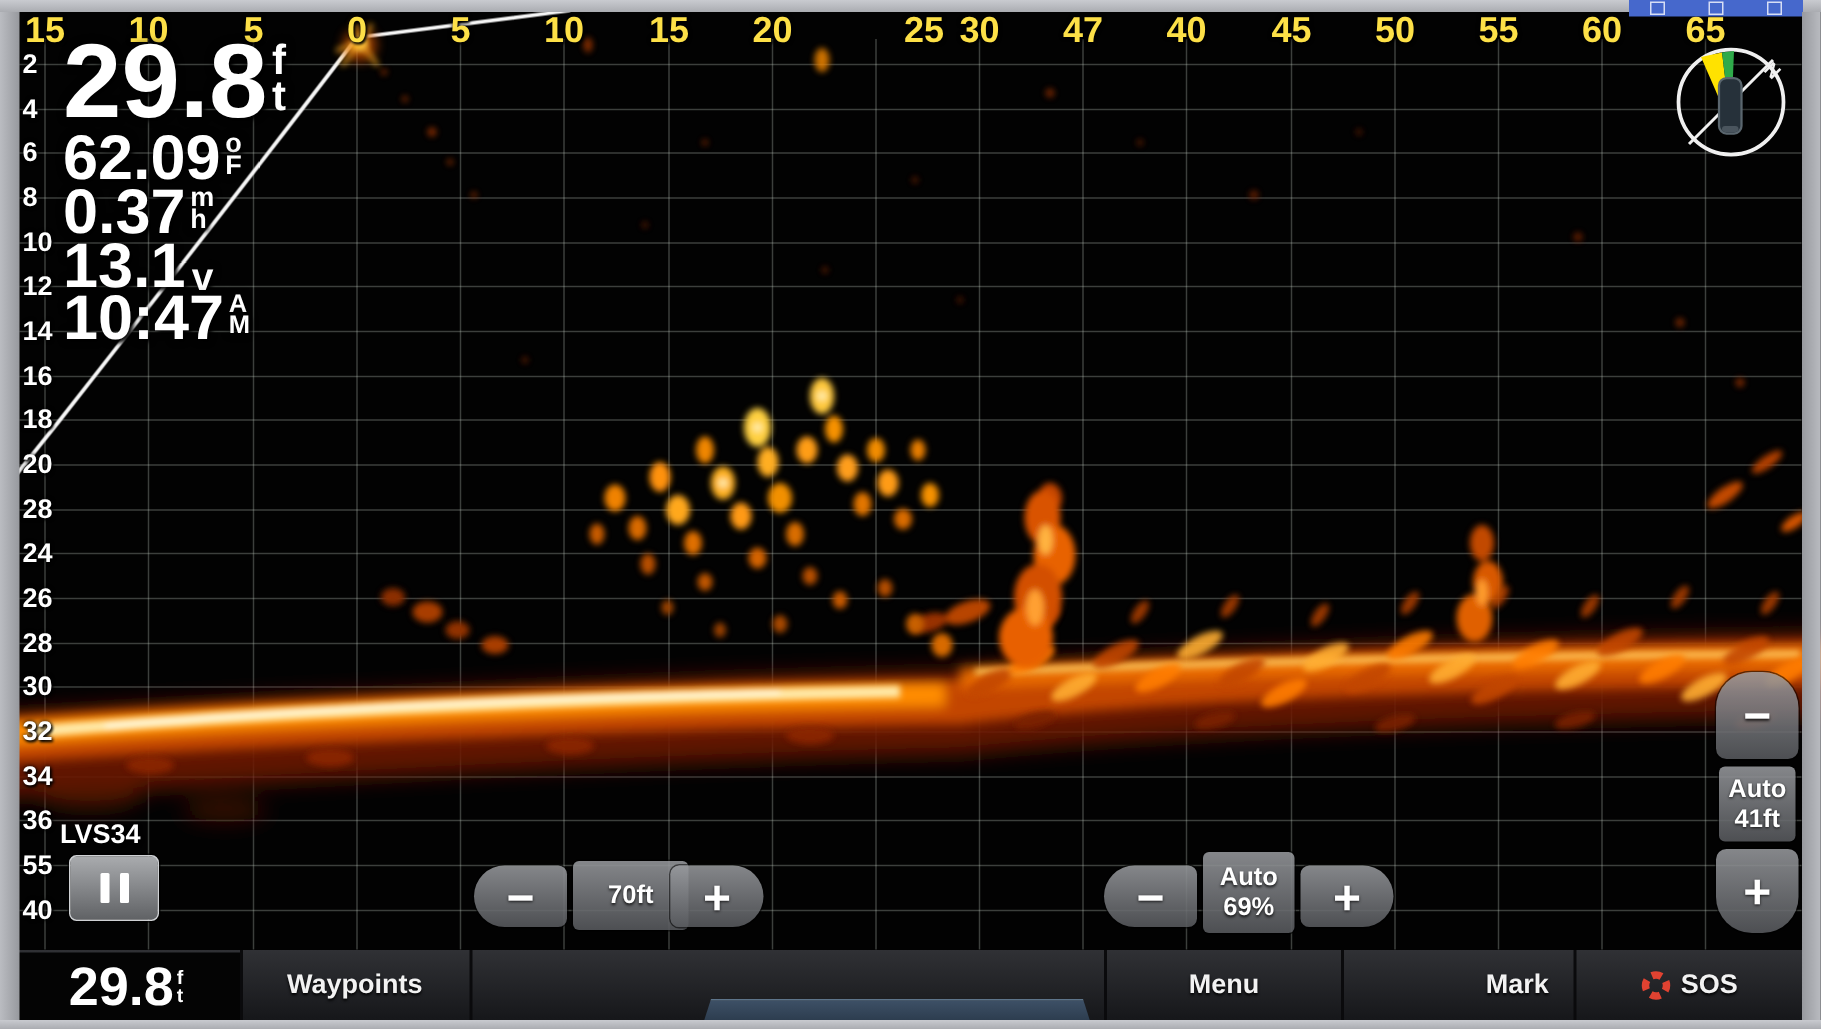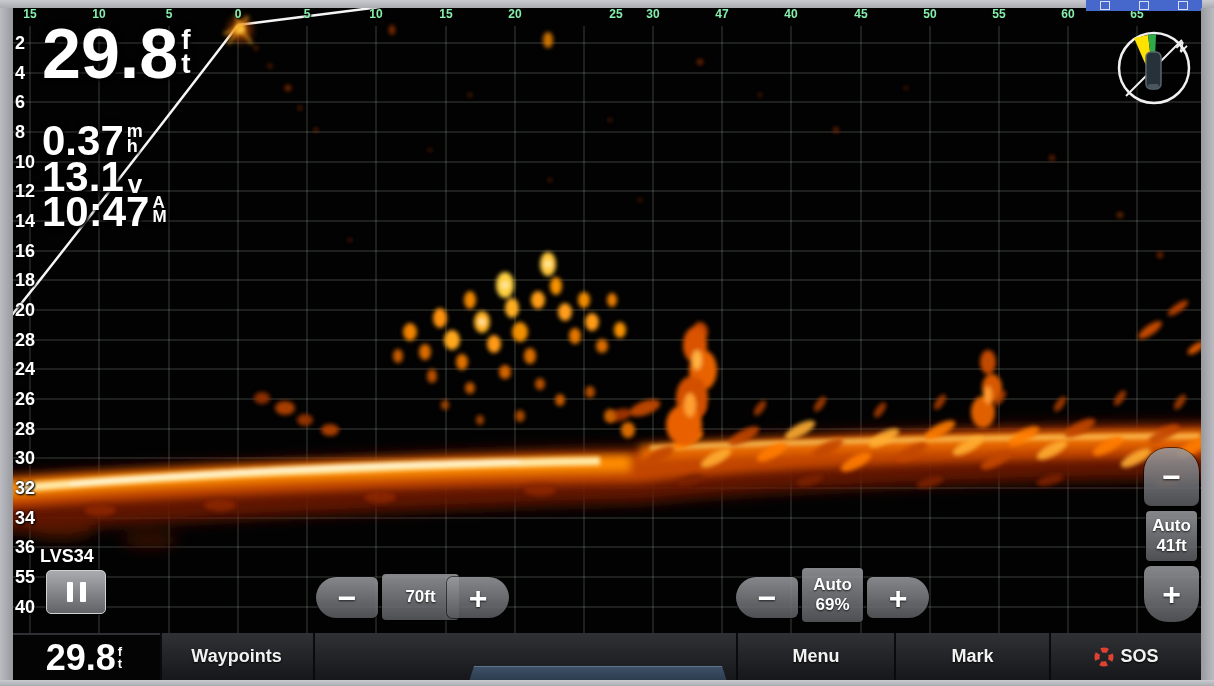--- a/index.html
+++ b/index.html
@@ -9,21 +9,21 @@
   .strip{position:absolute;background:linear-gradient(#c9cbd0,#aaacb1);}
   .strip.top{left:0;top:0;width:1214px;height:8px;}
   .strip.left{left:0;top:8px;width:13px;height:672px;background:linear-gradient(90deg,#babcc1,#97999e);}
   .strip.right{left:1201px;top:8px;width:13px;height:672px;background:linear-gradient(90deg,#97999e,#babcc1);}
   .strip.bottom{left:0;top:680px;width:1214px;height:6px;}
   .bluebar{position:absolute;left:1086px;top:0;width:116px;height:11px;background:#4668cc;display:flex;align-items:center;justify-content:space-around;}
   .bluebar span{width:8px;height:7px;border:1px solid #d7def5;display:block;}
   
   .sonar{position:absolute;left:0;top:0;}
   
-  .ruler-label{position:absolute;top:0;transform:translateX(-50%);color:#86efac;font-size:12px;font-weight:bold;
+  .ruler-label{position:absolute;top:0;transform:translateX(-50%);color:#fde047;font-size:24px;font-weight:bold;
                text-shadow:1px 1px 2px #000,0 0 3px #000;}
   .top-ruler{position:absolute;left:0;top:7px;width:1214px;height:22px;}
   .depth-scale{position:absolute;left:0;top:0;width:50px;height:686px;}
   .depth-label{position:absolute;left:15px;transform:translateY(-50%);color:#fff;font-size:18px;font-weight:bold;
                text-shadow:1px 1px 2px #000,0 0 3px #000;}
   
   .reading{position:absolute;display:flex;align-items:flex-start;color:#fff;font-weight:bold;
            text-shadow:2px 2px 3px rgba(0,0,0,.95),0 0 6px rgba(0,0,0,.8);line-height:.92;}
   .reading .stack{display:flex;flex-direction:column;font-weight:bold;line-height:.85;margin-left:3px;}
   .r-depth{left:42px;top:22px;font-size:70px;}
@@ -332,20 +332,27 @@
       <span class="depth-label" style="top: 607px;">40</span>
     </div>
 
   <div class="reading r-depth">
     <span>29.8</span>
     <span class="stack">
       <span>f</span>
         <span>t</span>
     </span>
   </div>
+  <div class="reading r-temp">
+    <span>62.09</span>
+    <span class="stack">
+      <span>o</span>
+        <span>F</span>
+    </span>
+  </div>
   <div class="reading r-speed">
     <span>0.37</span>
     <span class="stack">
       <span>m</span>
         <span>h</span>
     </span>
   </div>
   <div class="reading r-volt">
     <span>13.1</span>
     <span class="v-unit">v</span>
@@ -417,21 +424,21 @@
     <div class="tb-div" style="left:152px;"></div>
     <div class="tb-btn" style="left:152px;width:153px;">
       <span>Waypoints</span>
     </div>
     <div class="tb-div" style="left:305px;"></div>
     <div class="tb-div" style="left:728px;"></div>
     <div class="tb-btn" style="left:730px;width:156px;">
       <span>Menu</span>
     </div>
     <div class="tb-div" style="left:886px;"></div>
-    <div class="tb-btn" style="left:888px;width:153px;">
+    <div class="tb-btn" style="left:927px;width:153px;">
       <span>Mark</span>
     </div>
     <div class="tb-div" style="left:1041px;"></div>
     <div class="tb-btn" style="left:1043px;width:151px;">
       <svg class="sos-ring" width="20" height="20" viewBox="0 0 20 20">
         <circle cx="10" cy="10" r="7" fill="none" stroke="#e04231" stroke-width="5" stroke-dasharray="6.6 4.4" stroke-dashoffset="3"></circle>
       </svg>
       <span>SOS</span>
     </div>
   </div>

